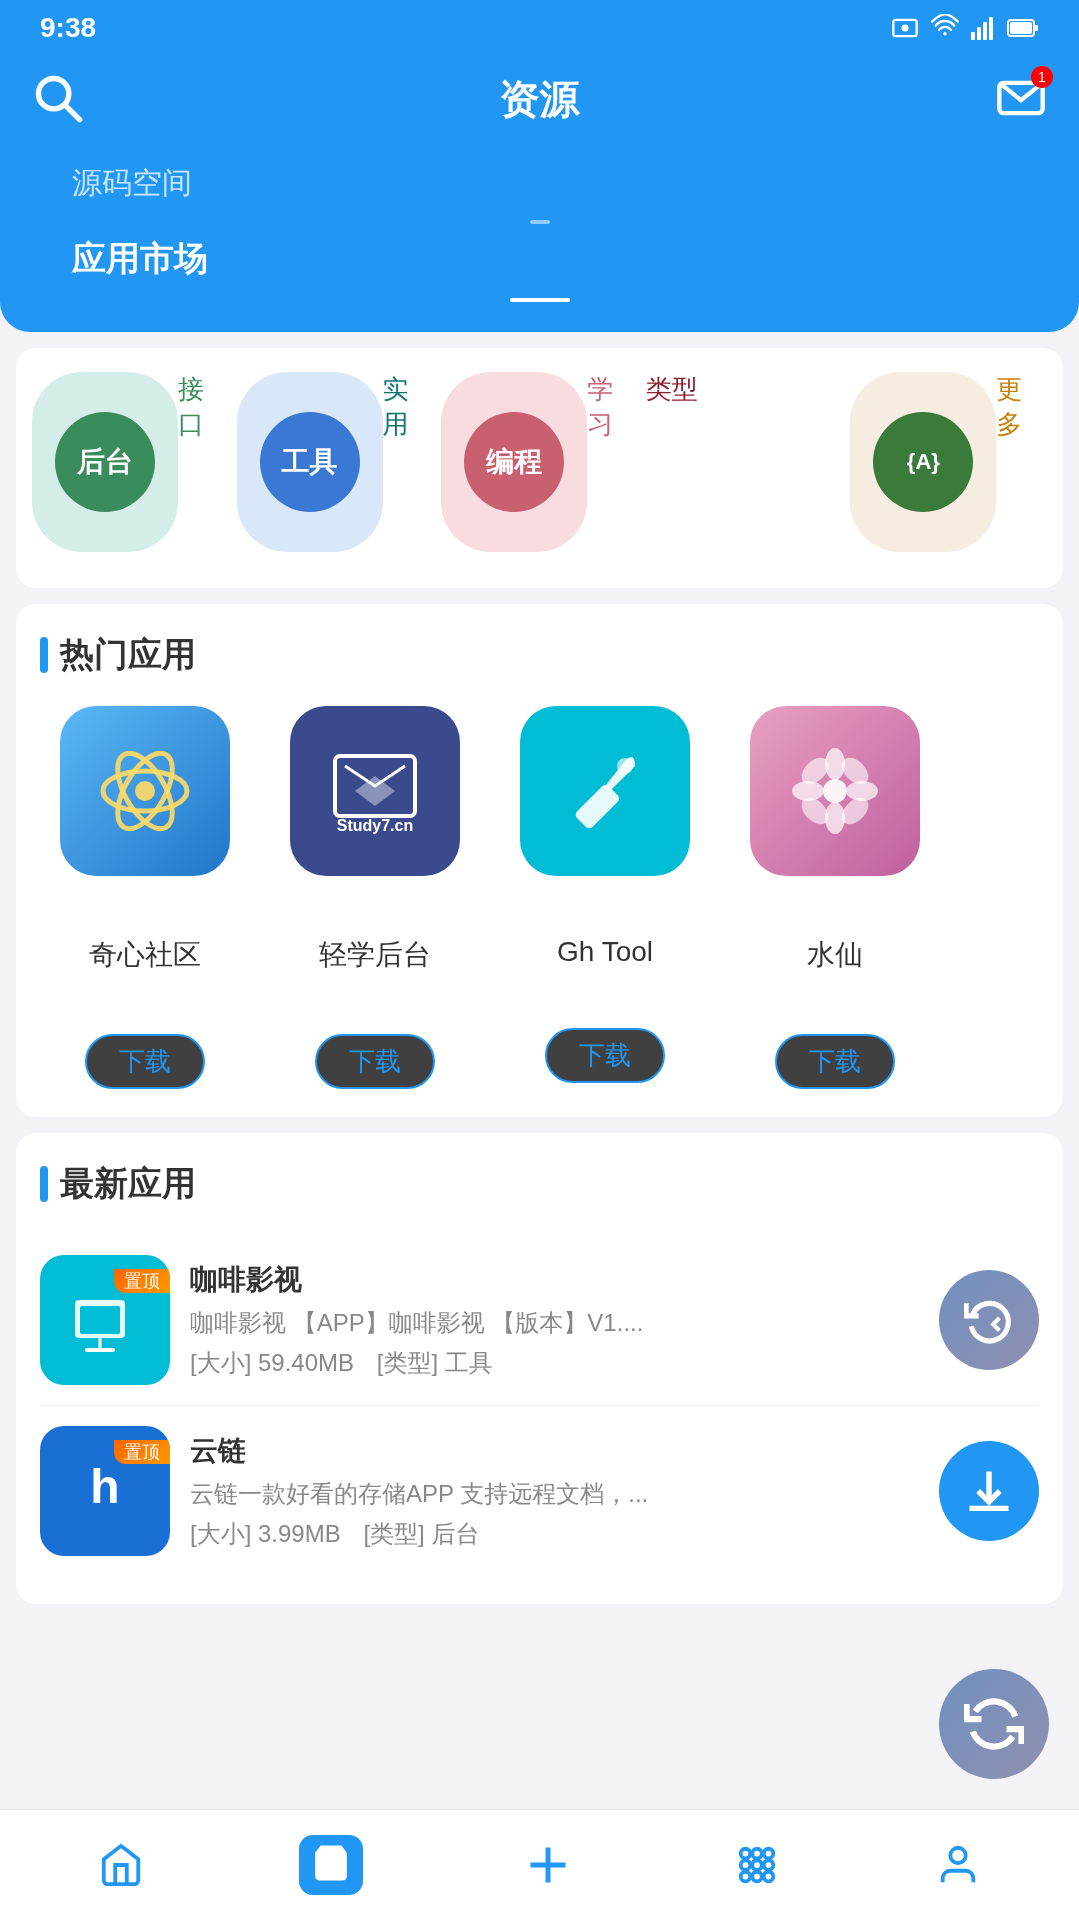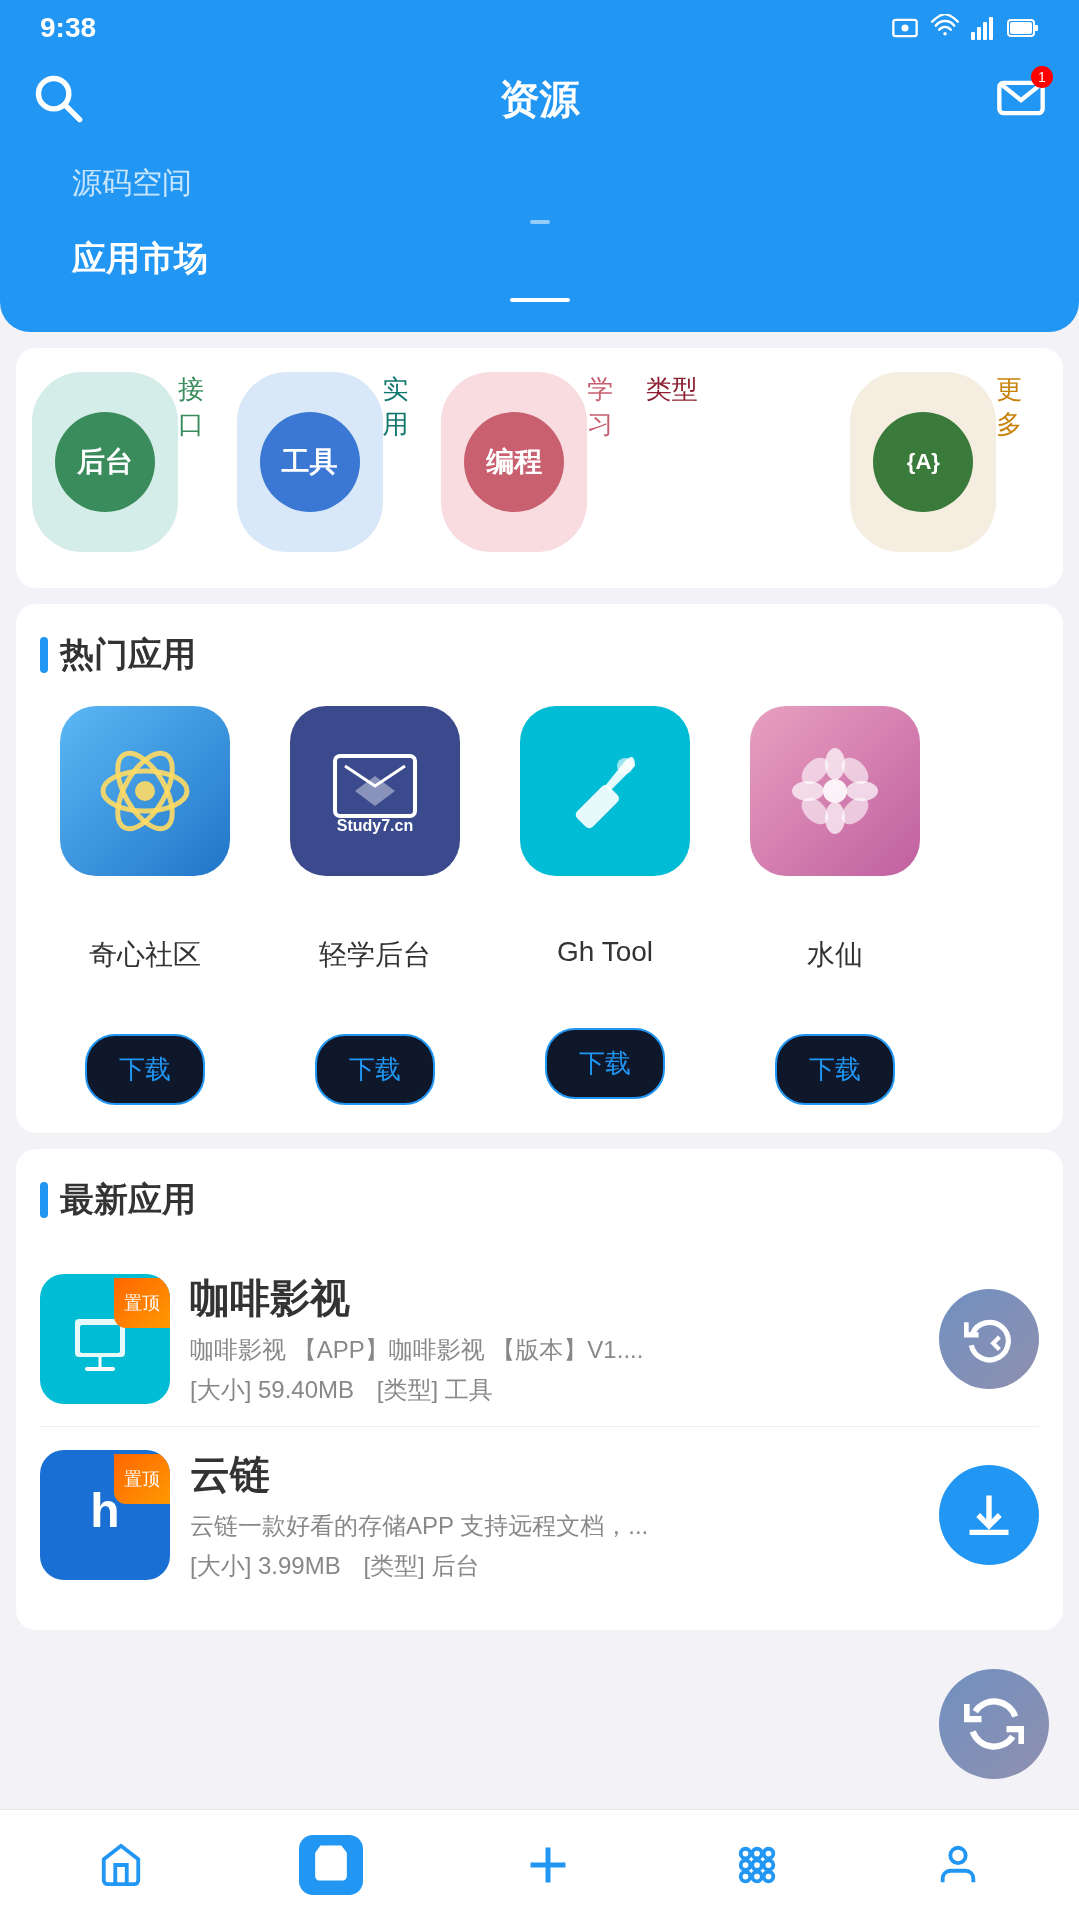--- a/index.html
+++ b/index.html
@@ -230,23 +230,23 @@
     .app-name {
       color: #333;
       font-size: 28px;
       font-weight: 500;
       margin-bottom: 16px;
       text-align: center;
     }
     .download-btn {
       border: 2px solid #2196f3;
       color: #2196f3;
-      background: #0f172a;
+      background: #404040;
       border-radius: 30px;
-      padding: 16px 32px;
+      padding: 8px 32px;
       font-size: 26px;
       cursor: pointer;
     }
 
     
     .latest-app-item {
       display: flex;
       align-items: center;
       padding: 20px 0;
       border-bottom: 1px solid #f0f0f0;
@@ -263,36 +263,36 @@
       justify-content: center;
       flex-shrink: 0;
       position: relative;
       overflow: hidden;
     }
     .app-icon-kafei { background: #00bcd4; }
     .app-icon-yunlian { background: #1a6fd4; }
 
     .top-badge {
       position: absolute;
-      top: 4px;
+      top: 14px;
       right: 0;
       background: linear-gradient(135deg, #ff6600, #ff9900);
       color: white;
       font-size: 18px;
-      padding: 13px 10px;
+      padding: 0 10px;
       border-radius: 0 0 0 12px;
       transform: rotate(0deg);
     }
 
     .app-info {
       flex: 1;
     }
     .app-info-name {
       color: #333;
-      font-size: 40px;
+      font-size: 28px;
       font-weight: 600;
       margin-bottom: 8px;
     }
     .app-info-desc {
       color: #888;
       font-size: 24px;
       margin-bottom: 8px;
       overflow: hidden;
       text-overflow: ellipsis;
       white-space: nowrap;

